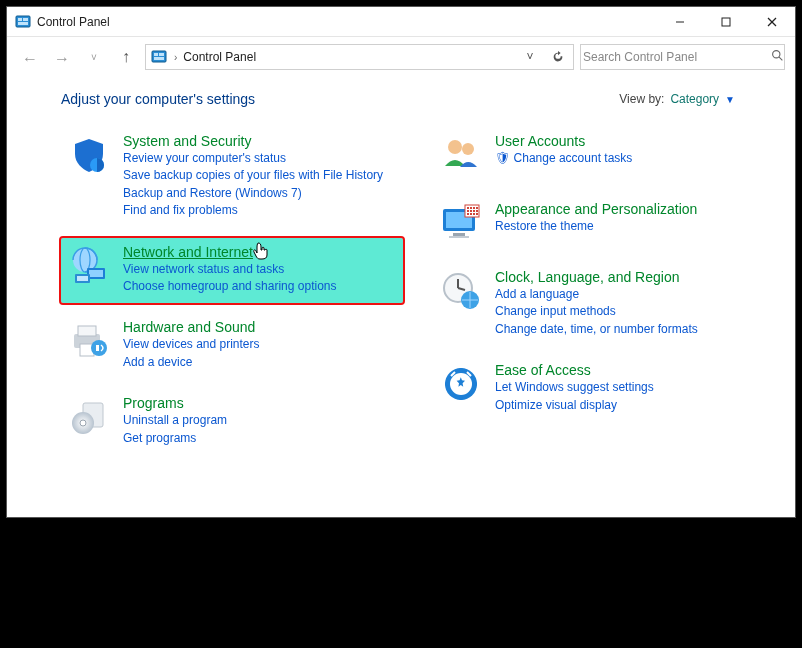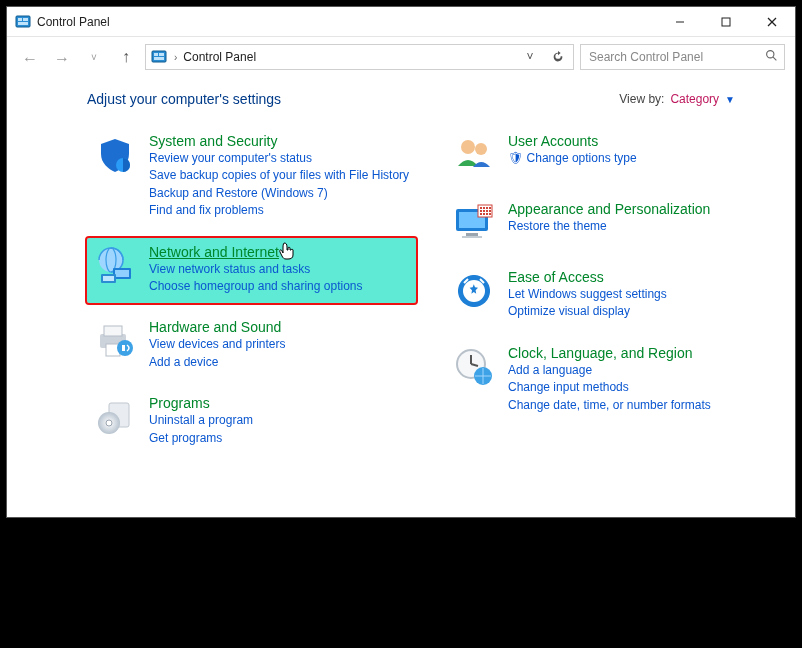--- a/index.html
+++ b/index.html
@@ -74,46 +74,46 @@
   .address-bar .crumb { font-size: 12px; }
   .address-bar .spacer { flex: 1; }
   .address-bar .dropdown-caret, .address-bar .refresh {
     width: 22px; height: 22px; display:flex; align-items:center; justify-content:center;
     color:#555; font-size:12px;
   }
   .search-box {
     width: 205px; height: 26px;
     border: 1px solid #cfcfcf;
     display: flex; align-items: center;
-    padding: 0 6px;
+    padding: 0 0;
     color: #777;
     font-size: 12px;
   }
   .search-box input {
     border:none; outline:none; flex:1; font-size:12px; color:#222;
   }
   .search-box input::placeholder { color:#888; }
   .search-box .mag { font-size:13px; color:#666; }
   
   .content {
     flex:1;
-    padding: 14px 20px 20px 80px;
+    padding: 14px 20px 20px 54px;
     overflow:auto;
   }
   .toprow {
     display:flex; align-items:center; justify-content:space-between;
     padding-right: 40px;
     margin-bottom: 20px;
   }
   .heading {
     color: #003b89;
     font-size: 14px;
   }
   .viewby { font-size:12px; color:#444; display:flex; align-items:center; gap:6px;margin-left:28px;}
-  .viewby .link { color:#be185d;text-align:right; }
+  .viewby .link { color:#0f766e;text-align:right; }
   .viewby .caret { color:#0b57d0; font-size:10px; }
   .columns { display:flex; gap: 30px; }
   .col { flex:1; display:flex; flex-direction:column; gap:10px; }
   .cat {
     display:flex; gap:12px; padding:6px 6px 8px 6px;
     border-radius:2px;
     align-items:flex-start;
   }
   .cat.highlight {
     background:#5eead4;
@@ -326,21 +326,21 @@
             <svg width="42" height="42" viewBox="0 0 42 42">
                 <circle cx="15" cy="13" r="7" fill="#f3c28e"></circle>
                 <path d="M5 32 q10-12 20 0 z" fill="#34a853"></path>
                 <circle cx="28" cy="15" r="6" fill="#f3c28e"></circle>
                 <path d="M20 33 q8-10 17 0 z" fill="#2f74d0"></path>
               </svg>
           </div>
           <div class="body">
             <div class="title">User Accounts</div>
             <div class="sub">
-              <div>🛡 Change options type</div>
+              <div>🛡 Change account tasks</div>
             </div>
           </div>
         </div>
 
         <div class="cat">
           <div class="iconwrap">
             <svg width="44" height="40" viewBox="0 0 44 40">
                 <rect x="4" y="6" width="32" height="22" rx="2" fill="#1d7fd6"></rect>
                 <rect x="7" y="9" width="26" height="16" fill="#6fc3ff"></rect>
                 <rect x="14" y="30" width="12" height="3" fill="#9aa5b0"></rect>
@@ -365,20 +365,40 @@
           <div class="body">
             <div class="title">Appearance and Personalization</div>
             <div class="sub">
               <div>Restore the theme</div>
             </div>
           </div>
         </div>
 
         <div class="cat">
           <div class="iconwrap">
+            <svg width="42" height="42" viewBox="0 0 42 42">
+                <circle cx="18" cy="18" r="14" fill="#f5f7f9" stroke="#b8c1ca" stroke-width="2"></circle>
+                <line x1="18" y1="18" x2="18" y2="9" stroke="#555" stroke-width="2"></line>
+                <line x1="18" y1="18" x2="25" y2="20" stroke="#555" stroke-width="2"></line>
+                <circle cx="30" cy="30" r="9" fill="#3ea2e6"></circle>
+                <path d="M22 30 h16 M30 22 v16" stroke="#9fd6ff" stroke-width="1"></path>
+              </svg>
+          </div>
+          <div class="body">
+            <div class="title">Clock, Language, and Region</div>
+            <div class="sub">
+              <div>Add a language</div>
+              <div>Change input methods</div>
+              <div>Change date, time, or number formats</div>
+            </div>
+          </div>
+        </div>
+
+        <div class="cat">
+          <div class="iconwrap">
             <svg width="40" height="40" viewBox="0 0 40 40">
                 <circle cx="20" cy="20" r="16" fill="#1d7fd6"></circle>
                 <circle cx="20" cy="20" r="11" fill="#fff"></circle>
                 <path d="M20 9 l2 5 l5 1 l-4 4 l1 6 l-4-3 l-4 3 l1-6 l-4-4 l5-1 z" fill="#1d7fd6" transform="scale(0.6) translate(13 13)"></path>
                 <path d="M14 8 l-4 4 M26 8 l4 4" stroke="#fff" stroke-width="2"></path>
                 <path d="M10 12 l4 3 h12 l4-3" fill="none" stroke="#1d7fd6" stroke-width="0"></path>
                 <g transform="translate(20 20)">
                   <line x1="-12" y1="0" x2="-16" y2="0" stroke="#1d7fd6" stroke-width="3"></line>
                   <line x1="12" y1="0" x2="16" y2="0" stroke="#1d7fd6" stroke-width="3"></line>
                   <line x1="0" y1="-12" x2="0" y2="-16" stroke="#1d7fd6" stroke-width="3"></line>
@@ -388,36 +408,16 @@
           </div>
           <div class="body">
             <div class="title">Ease of Access</div>
             <div class="sub">
               <div>Let Windows suggest settings</div>
               <div>Optimize visual display</div>
             </div>
           </div>
         </div>
 
-        <div class="cat">
-          <div class="iconwrap">
-            <svg width="42" height="42" viewBox="0 0 42 42">
-                <circle cx="18" cy="18" r="14" fill="#f5f7f9" stroke="#b8c1ca" stroke-width="2"></circle>
-                <line x1="18" y1="18" x2="18" y2="9" stroke="#555" stroke-width="2"></line>
-                <line x1="18" y1="18" x2="25" y2="20" stroke="#555" stroke-width="2"></line>
-                <circle cx="30" cy="30" r="9" fill="#3ea2e6"></circle>
-                <path d="M22 30 h16 M30 22 v16" stroke="#9fd6ff" stroke-width="1"></path>
-              </svg>
-          </div>
-          <div class="body">
-            <div class="title">Clock, Language, and Region</div>
-            <div class="sub">
-              <div>Add a language</div>
-              <div>Change input methods</div>
-              <div>Change date, time, or number formats</div>
-            </div>
-          </div>
-        </div>
-
       </div>
     </div>
   </div>
 </div>
 
 </body></html>

